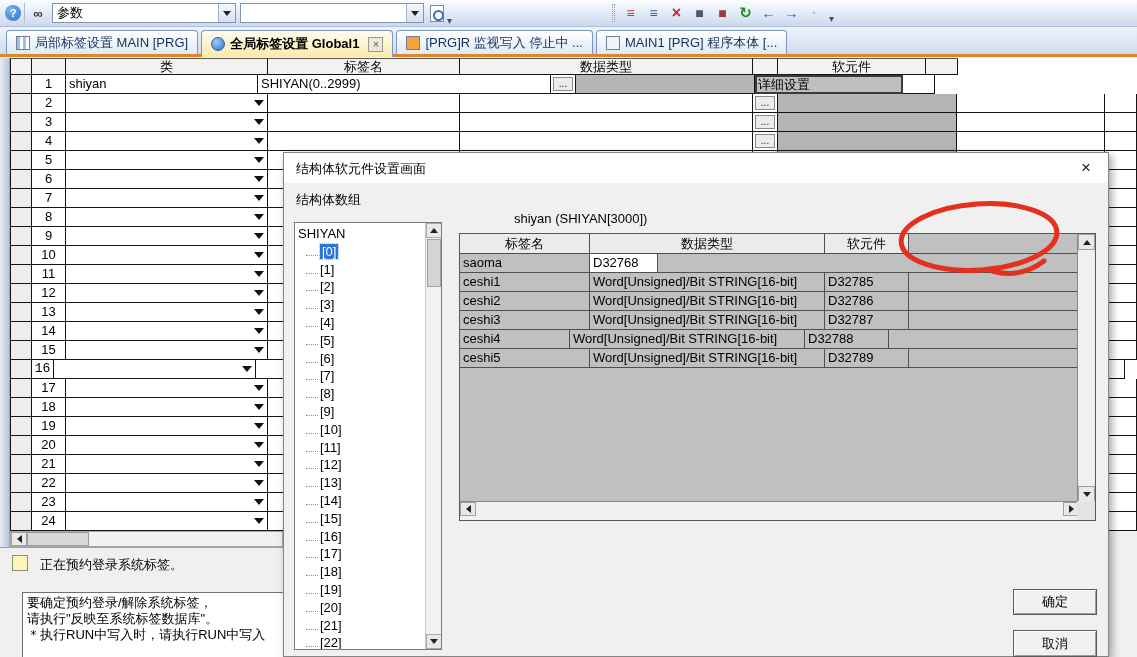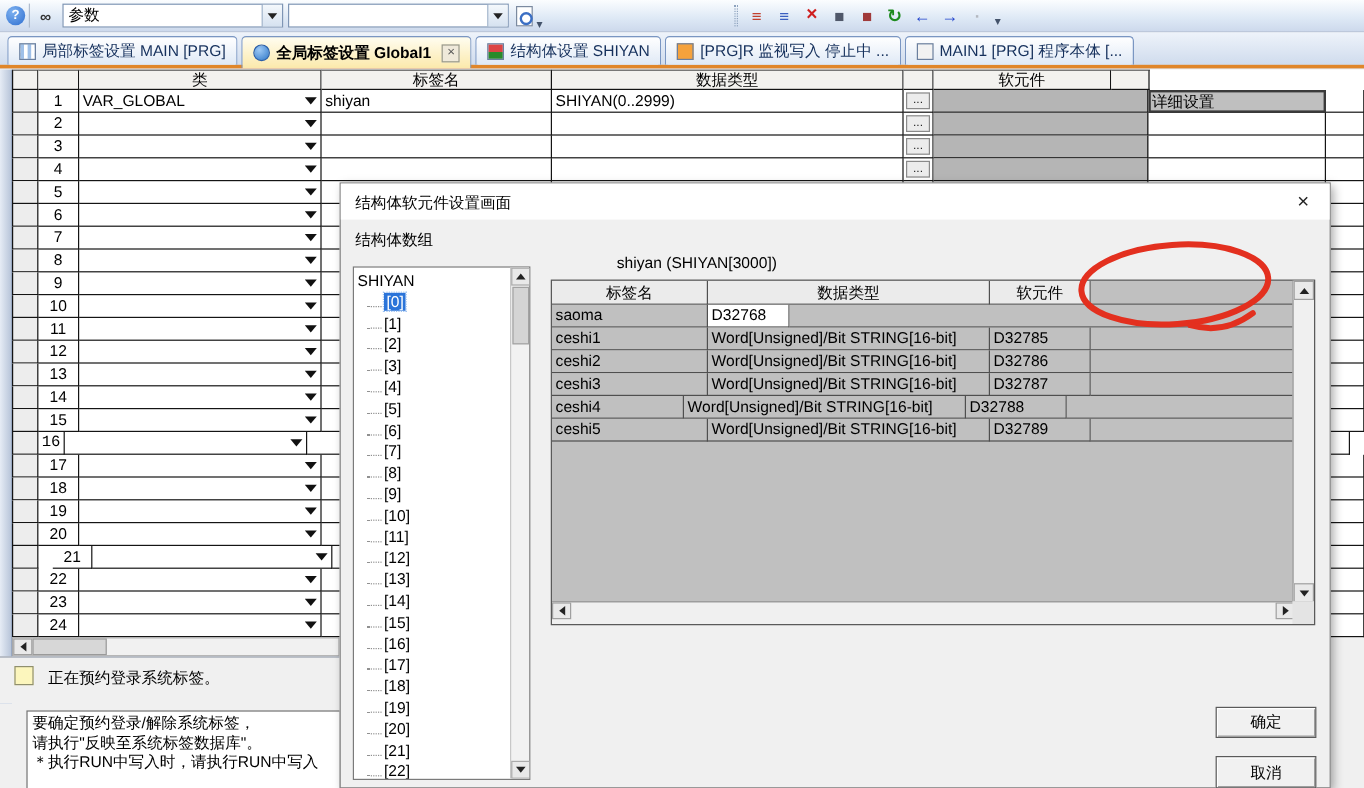--- a/index.html
+++ b/index.html
@@ -197,24 +197,20 @@
         <div class="tab">
           <span class="tab-icon local-label-icon"></span>
           <span class="tab-label">局部标签设置 MAIN [PRG]</span>
         </div>
         <div class="tab active">
           <span class="tab-icon global-label-icon"></span>
           <span class="tab-label">全局标签设置 Global1</span>
           <span class="tab-close">×</span>
         </div>
         <div class="tab">
-          <span class="tab-icon structure-icon"></span>
-          <span class="tab-label">结构体设置 SHIYAN</span>
-        </div>
-        <div class="tab">
           <span class="tab-icon monitor-icon"></span>
           <span class="tab-label">[PRG]R 监视写入 停止中 ...</span>
         </div>
         <div class="tab">
           <span class="tab-icon st-program-icon"></span>
           <span class="tab-label">MAIN1 [PRG] 程序本体 [...</span>
         </div>
       </div>
   </div>
 
@@ -230,21 +226,20 @@
         <div class="g-cell" style="width: 202px;">类</div>
         <div class="g-cell" style="width: 192px;">标签名</div>
         <div class="g-cell" style="width: 293px;">数据类型</div>
         <div class="g-cell" style="width: 25px;"></div>
         <div class="g-cell" style="width: 148px;">软元件</div>
         <div class="g-cell" style="width: 32px;"></div>
       </div>
       <div class="g-row">
         <div class="g-cell ind" style="width: 22px;"></div>
         <div class="g-cell num" style="width: 34px;">1</div>
-        <div class="g-cell cls" style="width: 202px;">VAR_GLOBAL<span class="cmb-arr"></span></div>
         <div class="g-cell lab" style="width: 192px;">shiyan</div>
         <div class="g-cell dt" style="width: 293px;">SHIYAN(0..2999)</div>
         <div class="g-cell dots" style="width: 25px;">
           <span class="dots-btn">...</span>
         </div>
         <div class="g-cell konst" style="width: 179px;"></div>
         <div class="g-cell dev devsel" style="width: 148px;">详细设置</div>
         <div class="g-cell fill" style="width: 32px;"></div>
       </div>
       <div class="g-row">
@@ -527,21 +522,21 @@
         <div class="g-cell dt" style="width: 293px;"></div>
         <div class="g-cell dots" style="width: 25px;">
           <span class="dots-btn">...</span>
         </div>
         <div class="g-cell konst" style="width: 179px;"></div>
         <div class="g-cell dev" style="width: 148px;"></div>
         <div class="g-cell fill" style="width: 32px;"></div>
       </div>
       <div class="g-row">
         <div class="g-cell ind" style="width: 22px;"></div>
-        <div class="g-cell num" style="width: 34px; margin-left: 12px;">21</div>
+        <div class="g-cell num" style="width: 34px;">21</div>
         <div class="g-cell cls" style="width: 202px;">
           <span class="cmb-arr"></span>
         </div>
         <div class="g-cell lab" style="width: 192px;"></div>
         <div class="g-cell dt" style="width: 293px;"></div>
         <div class="g-cell dots" style="width: 25px;">
           <span class="dots-btn">...</span>
         </div>
         <div class="g-cell konst" style="width: 179px;"></div>
         <div class="g-cell dev" style="width: 148px;"></div>

